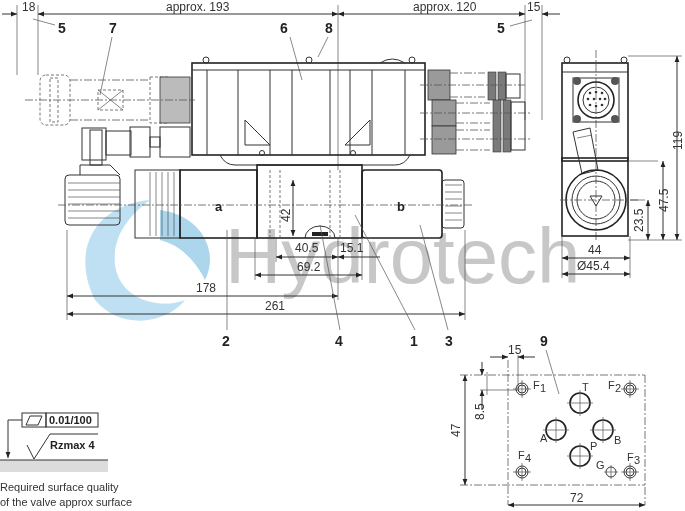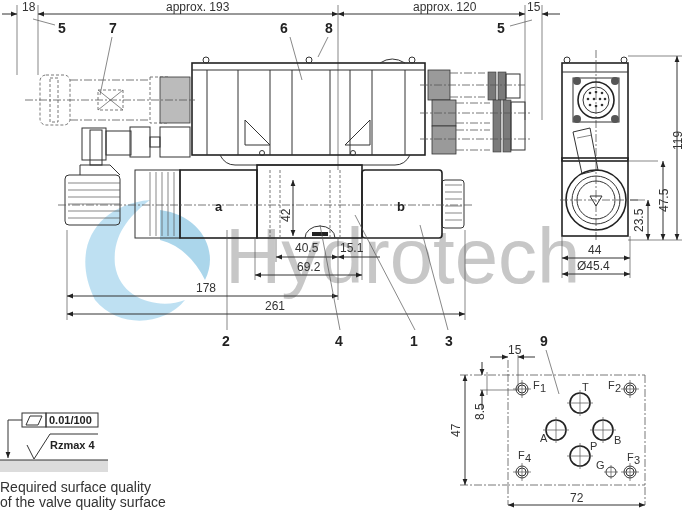--- a/index.html
+++ b/index.html
@@ -8,21 +8,21 @@
   .dim { font-family: "Liberation Sans", sans-serif; font-size: 12px; fill: #333333; }
   .callout { font-family: "Liberation Sans", sans-serif; font-size: 14px; font-weight: bold; fill: #222222; }
   .port { font-family: "Liberation Sans", sans-serif; font-size: 11px; fill: #333333; }
   .side-letter { font-family: "Liberation Sans", sans-serif; font-size: 13px; font-weight: bold; fill: #222222; }
   .ln { stroke: #333333; stroke-width: 1; fill: none; }
   .thick { stroke: #222222; stroke-width: 1.6; fill: none; }
   .thin { stroke: #555555; stroke-width: 0.7; fill: none; }
   .dash { stroke: #555555; stroke-width: 0.8; fill: none; stroke-dasharray: 8 2 2 2; }
   .hidden { stroke: #555555; stroke-width: 0.8; fill: none; stroke-dasharray: 3 2; }
   .wm { font-family: "Liberation Sans", sans-serif; font-size: 78px; fill: #9a9a9a; opacity: 0.55; }
-  .note { position: absolute; font-family: "Liberation Sans", sans-serif; font-size: 14px; color: #333333; line-height: 15px; }
+  .note { position: absolute; font-family: "Liberation Sans", sans-serif; font-size: 11px; color: #333333; line-height: 15px; }
   .ftext { font-family: "Liberation Sans", sans-serif; font-size: 11px; font-weight: bold; fill: #222222; }
 </style>
 </head>
 <body>
 
 <svg width="685" height="511" viewBox="0 0 685 511">
   <defs>
     <marker id="arr" viewBox="0 0 10 10" refX="10" refY="5" markerWidth="9" markerHeight="6" orient="auto-start-reverse">
       <path d="M0,1 L10,5 L0,9 z" fill="#222"></path>
     </marker>
@@ -359,14 +359,14 @@
     <text class="ftext" x="49" y="424">0.01/100</text>
     <path class="ln" d="M27,445 L34,459 L50,434 L98,434"></path>
     <text class="ftext" x="50" y="449">Rzmax 4</text>
     <rect x="0" y="460" width="108" height="12" fill="#dcdcdc"></rect>
     <line class="ln" x1="0" y1="460" x2="108" y2="460"></line>
   </g>
 </svg>
 
 <div class="note" style="left:0px; top:480px;">
   <div>Required surface quality</div>
-  <div>of the valve quality surface</div>
+  <div>of the valve approx surface</div>
 </div>
 
 </body></html>

